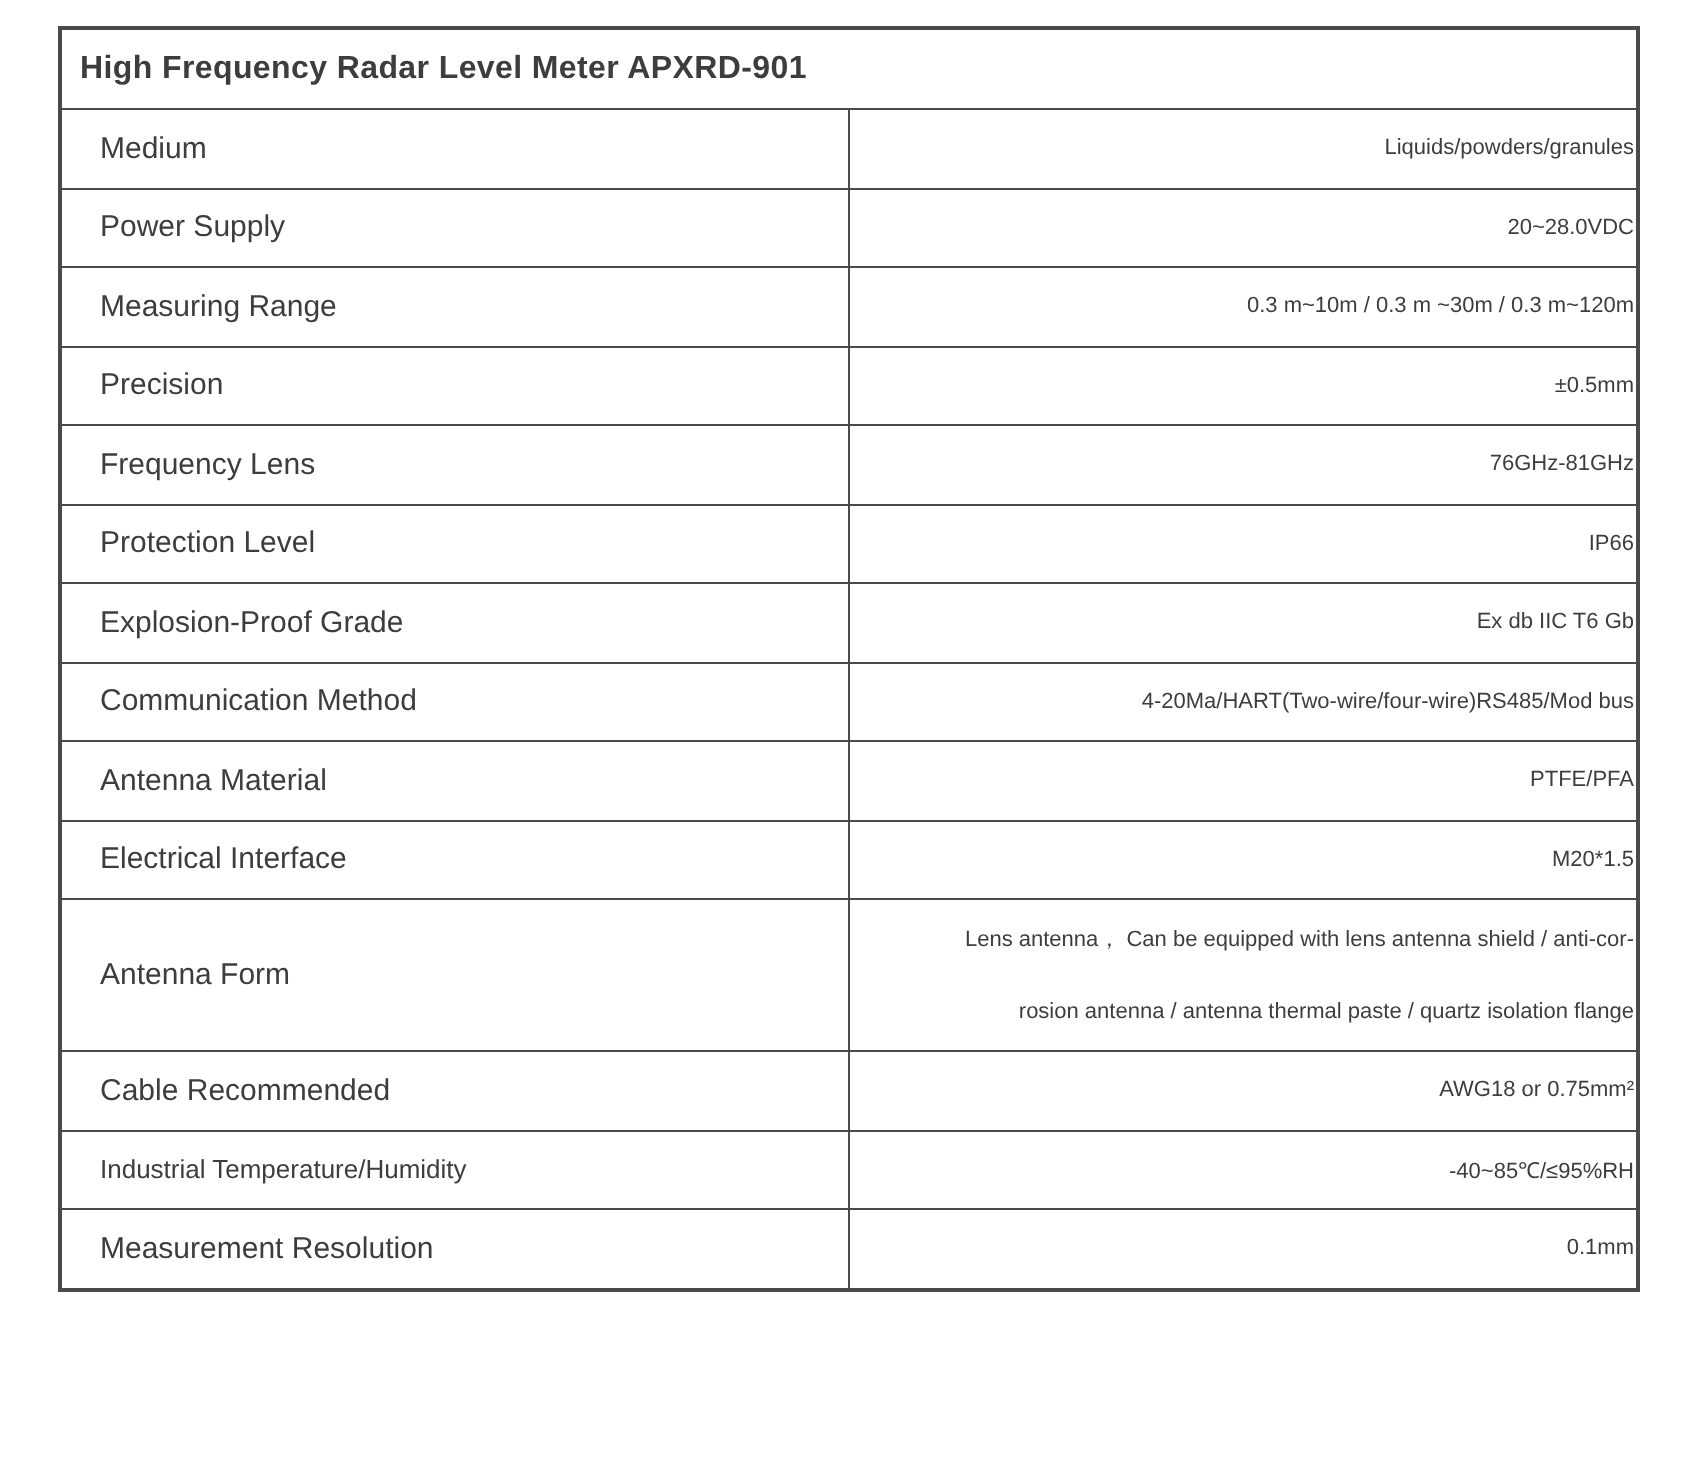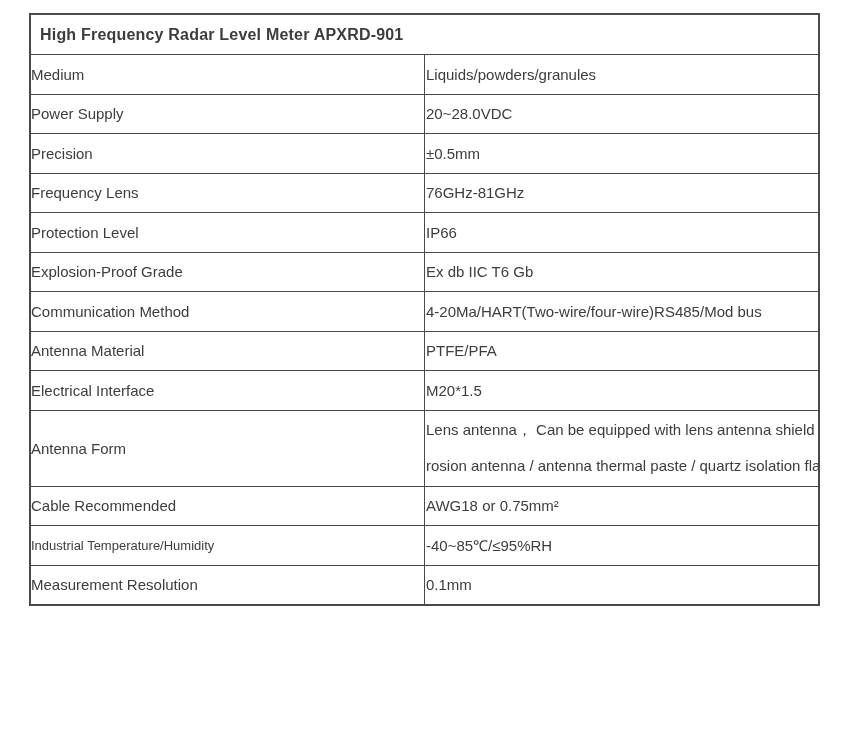--- a/index.html
+++ b/index.html
@@ -34,31 +34,32 @@
   }
   tr.header-row td {
     height: 37px;
     padding-left: 9px;
     font-size: 16px;
     font-weight: bold;
     letter-spacing: 0.2px;
   }
   td.label {
     width: 227px;
-    padding-left: 0;
+    padding-left: 19px;
     font-size: 15px;
     height: 36.5px;
     margin-left: 24px;
   }
   td.label.label-small {
     font-size: 13px;
   }
   td.value {
     padding-left: 1px;
-    font-size: 15px;
+    font-size: 11px;
+    text-align: right;
   }
   tr.tall td {
     height: 73px;
   }
   td.value-multiline {
     padding-top: 1px;
   }
   td.value-multiline div {
     line-height: 36px;
     height: 36px;
@@ -73,20 +74,24 @@
         <tr class="header-row">
       <td colspan="2">High Frequency Radar Level Meter APXRD-901</td>
     </tr>
     <tr>
       <td class="label">Medium</td>
       <td class="value">Liquids/powders/granules</td>
     </tr>
     <tr>
       <td class="label">Power Supply</td>
       <td class="value">20~28.0VDC</td>
+    </tr>
+    <tr>
+      <td class="label">Measuring Range</td>
+      <td class="value">0.3 m~10m / 0.3 m ~30m / 0.3 m~120m</td>
     </tr>
     <tr>
       <td class="label">Precision</td>
       <td class="value">±0.5mm</td>
     </tr>
     <tr>
       <td class="label">Frequency Lens</td>
       <td class="value">76GHz-81GHz</td>
     </tr>
     <tr>

